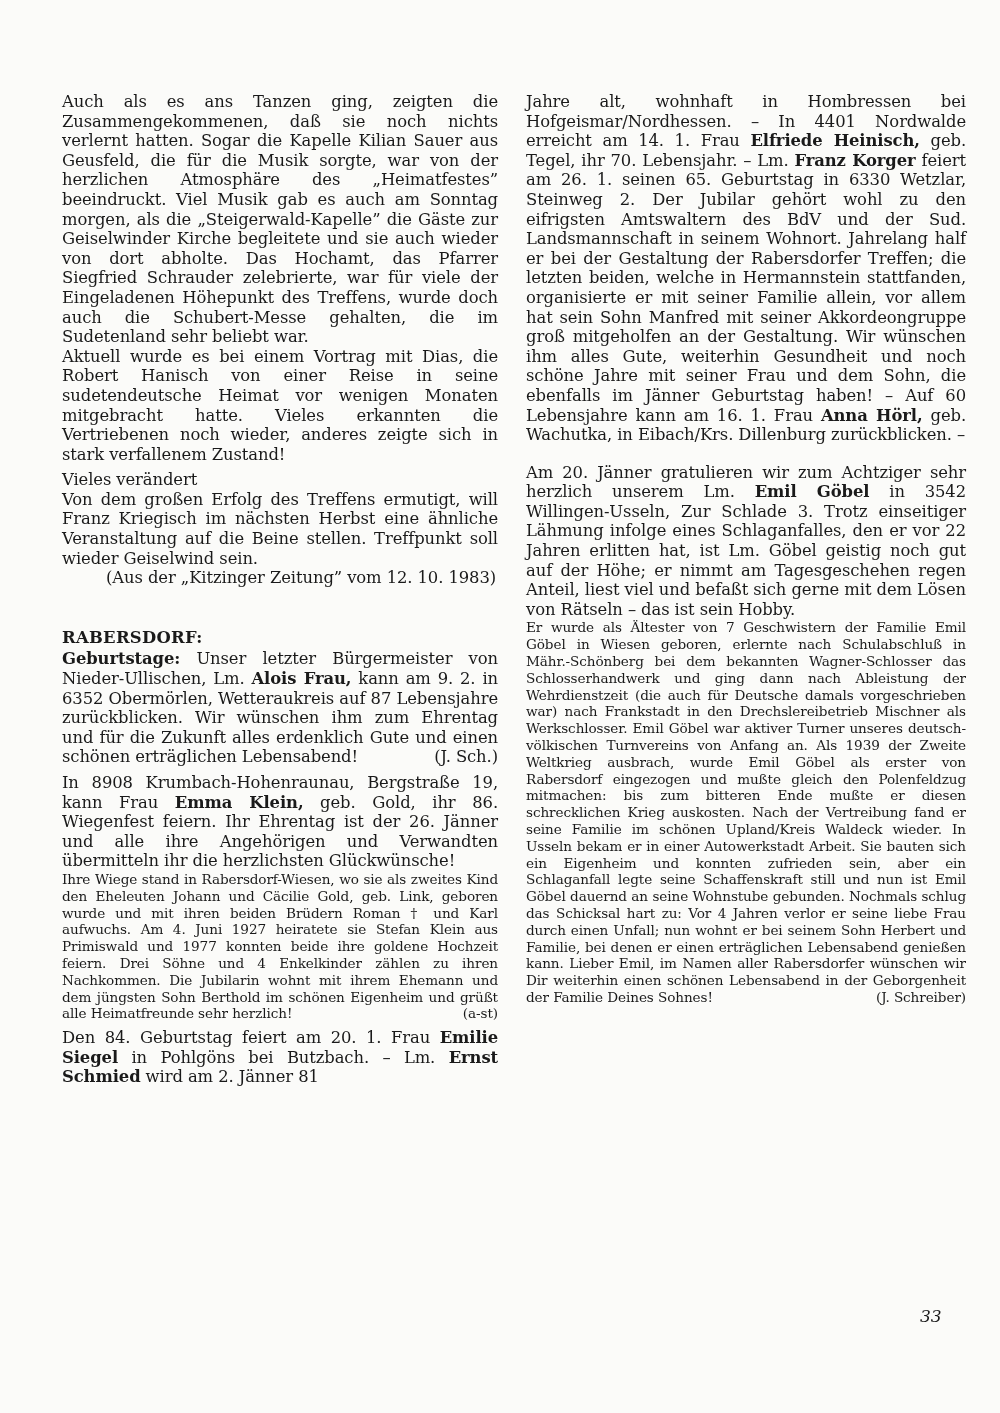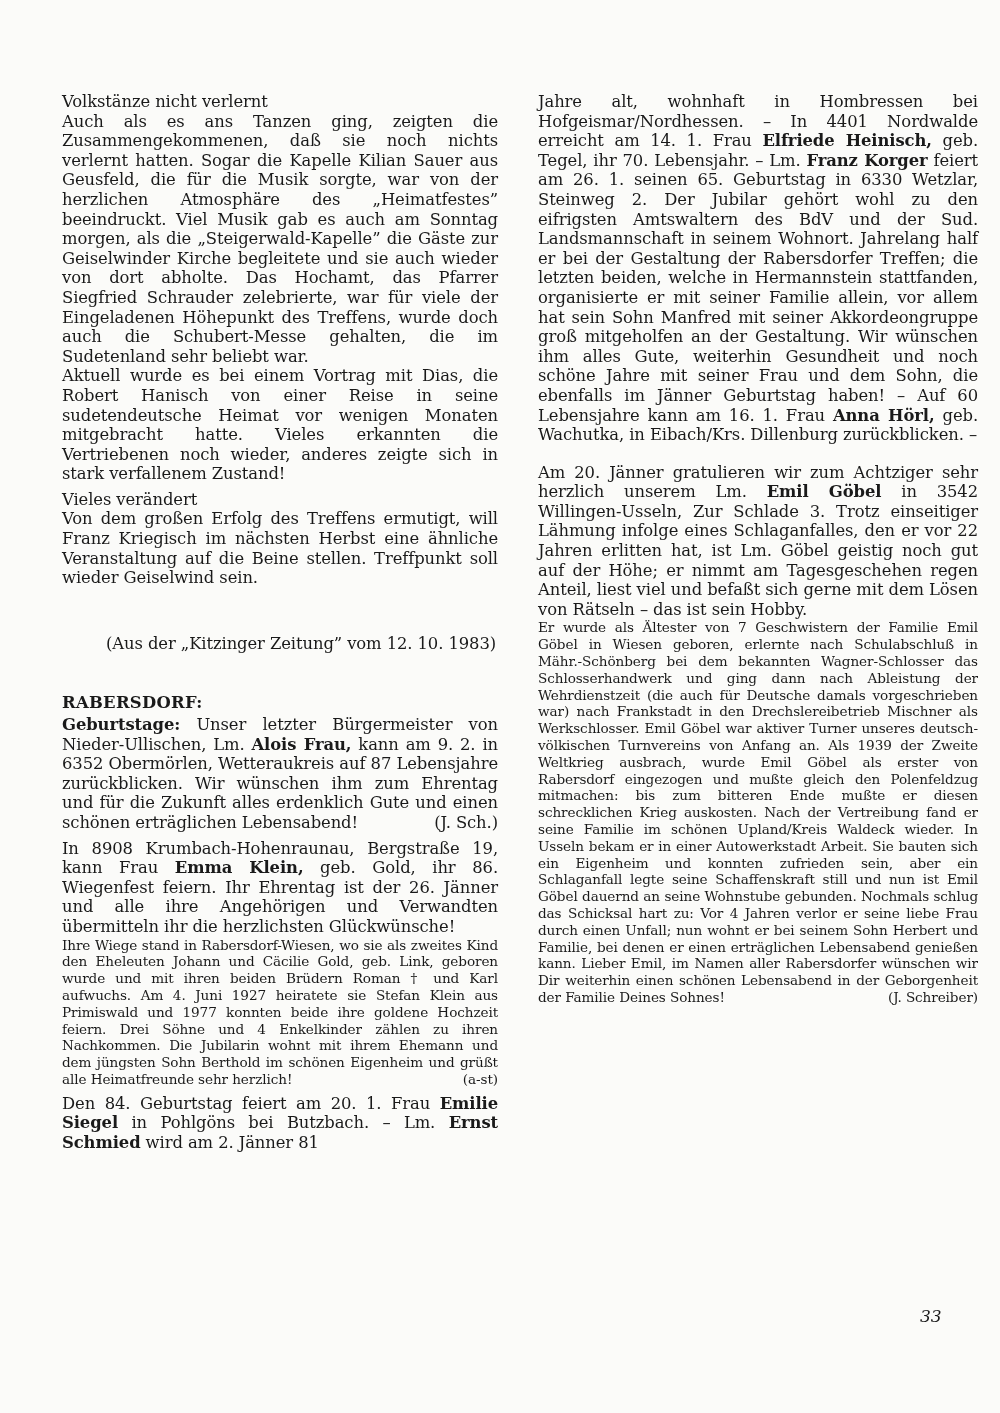--- a/index.html
+++ b/index.html
@@ -12,36 +12,36 @@
     overflow: hidden;
   }
   .page { position: absolute; inset: 0; }
   .col {
     position: absolute;
     top: 92px;
     text-align: justify;
     hyphens: none;
   }
   .col-left { left: 62px; width: 436px; }
-  .col-right { left: 538px; width: 440px; }
+  .col-right { left: 526px; width: 440px; }
   p { margin: 0; }
   .big {
     font-size: 16.4px;
     line-height: 19.6px;
     letter-spacing: -0.1px;
   }
   .small {
     font-size: 13.6px;
     line-height: 16.8px;
     letter-spacing: -0.1px;
   }
   .gap { margin-top: 6px; }
   .gap-lg { margin-top: 18px; }
   .signoff { float: right; }
-  .center-right { text-align: right; padding-right: 2px; margin-top: 46px; }
+  .center-right { text-align: right; padding-right: 2px; }
   .section-heading {
     font-weight: bold;
     font-size: 16.4px;
     line-height: 19.6px;
     margin-top: 40px;
     margin-bottom: 2px;
     letter-spacing: 0.3px;
   }
   b { font-weight: bold; }
   .clearfix::after { content: ""; display: block; clear: both; }
@@ -53,21 +53,20 @@
     line-height: 20px;
     font-style: italic;
   }
 </style>
 </head>
 <body>
 
 <div class="page">
 
   <div class="col col-left">
-    <p class="big">Volkstänze nicht verlernt</p>
     <p class="big">Auch als es ans Tanzen ging, zeigten die Zusammengekommenen, daß sie noch nichts verlernt hatten. Sogar die Kapelle Kilian Sauer aus Geusfeld, die für die Musik sorgte, war von der herzlichen Atmosphäre des „Heimatfestes” beeindruckt. Viel Musik gab es auch am Sonntag morgen, als die „Steigerwald-Kapelle” die Gäste zur Geiselwinder Kirche begleitete und sie auch wieder von dort abholte. Das Hochamt, das Pfarrer Siegfried Schrauder zelebrierte, war für viele der Eingeladenen Höhepunkt des Treffens, wurde doch auch die Schubert-Messe gehalten, die im Sudetenland sehr beliebt war.</p>
 
     <p class="big">Aktuell wurde es bei einem Vortrag mit Dias, die Robert Hanisch von einer Reise in seine sudetendeutsche Heimat vor wenigen Monaten mitgebracht hatte. Vieles erkannten die Vertriebenen noch wieder, anderes zeigte sich in stark verfallenem Zustand!</p>
     <p class="big gap">Vieles verändert</p>
     <p class="big">Von dem großen Erfolg des Treffens ermutigt, will Franz Kriegisch im nächsten Herbst eine ähnliche Veranstaltung auf die Beine stellen. Treffpunkt soll wieder Geiselwind sein.</p>
     <p class="big center-right">(Aus der „Kitzinger Zeitung” vom 12. 10. 1983)</p>
 
     <div class="section-heading">RABERSDORF:</div>
 
     <p class="big clearfix"><b>Geburtstage:</b><span> Unser letzter Bürgermeister von Nieder-Ullischen, Lm. </span><b>Alois Frau,</b><span> kann am 9. 2. in 6352 Obermörlen, Wetteraukreis auf 87 Lebensjahre zurückblicken. Wir wünschen ihm zum Ehrentag und für die Zukunft alles erdenklich Gute und einen schönen erträglichen Lebensabend!</span><span class="signoff">(J. Sch.)</span></p>

